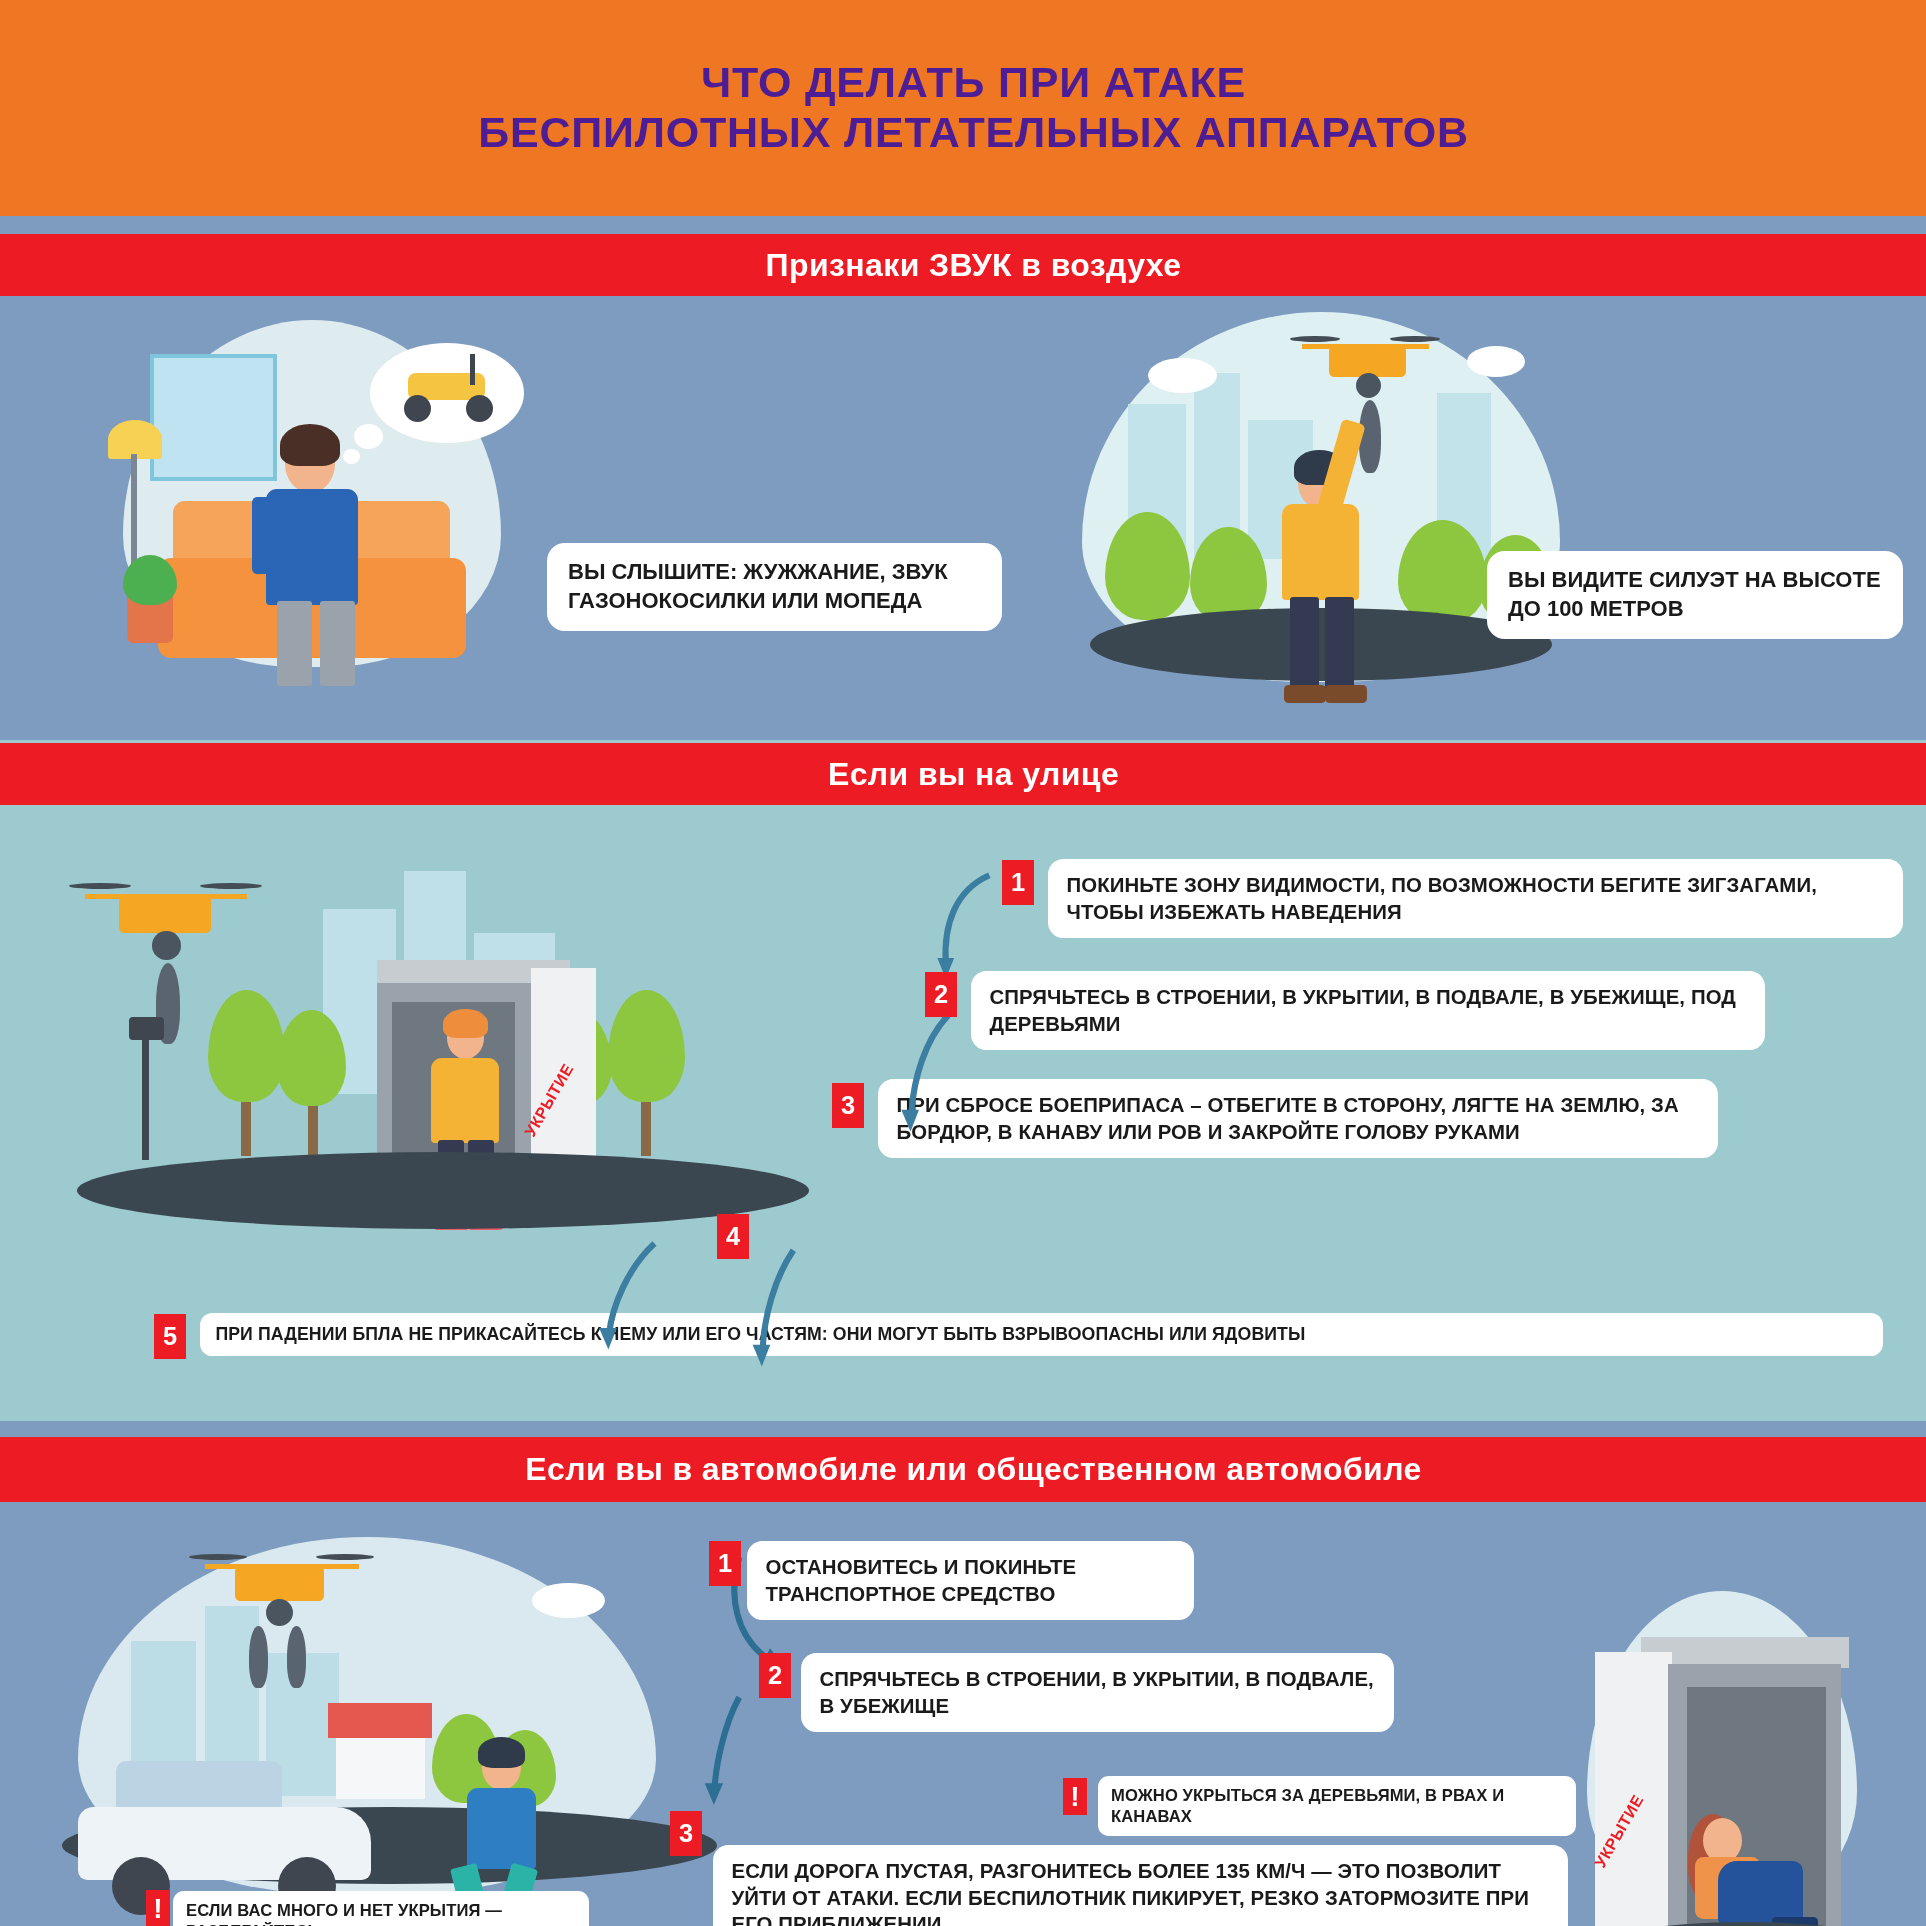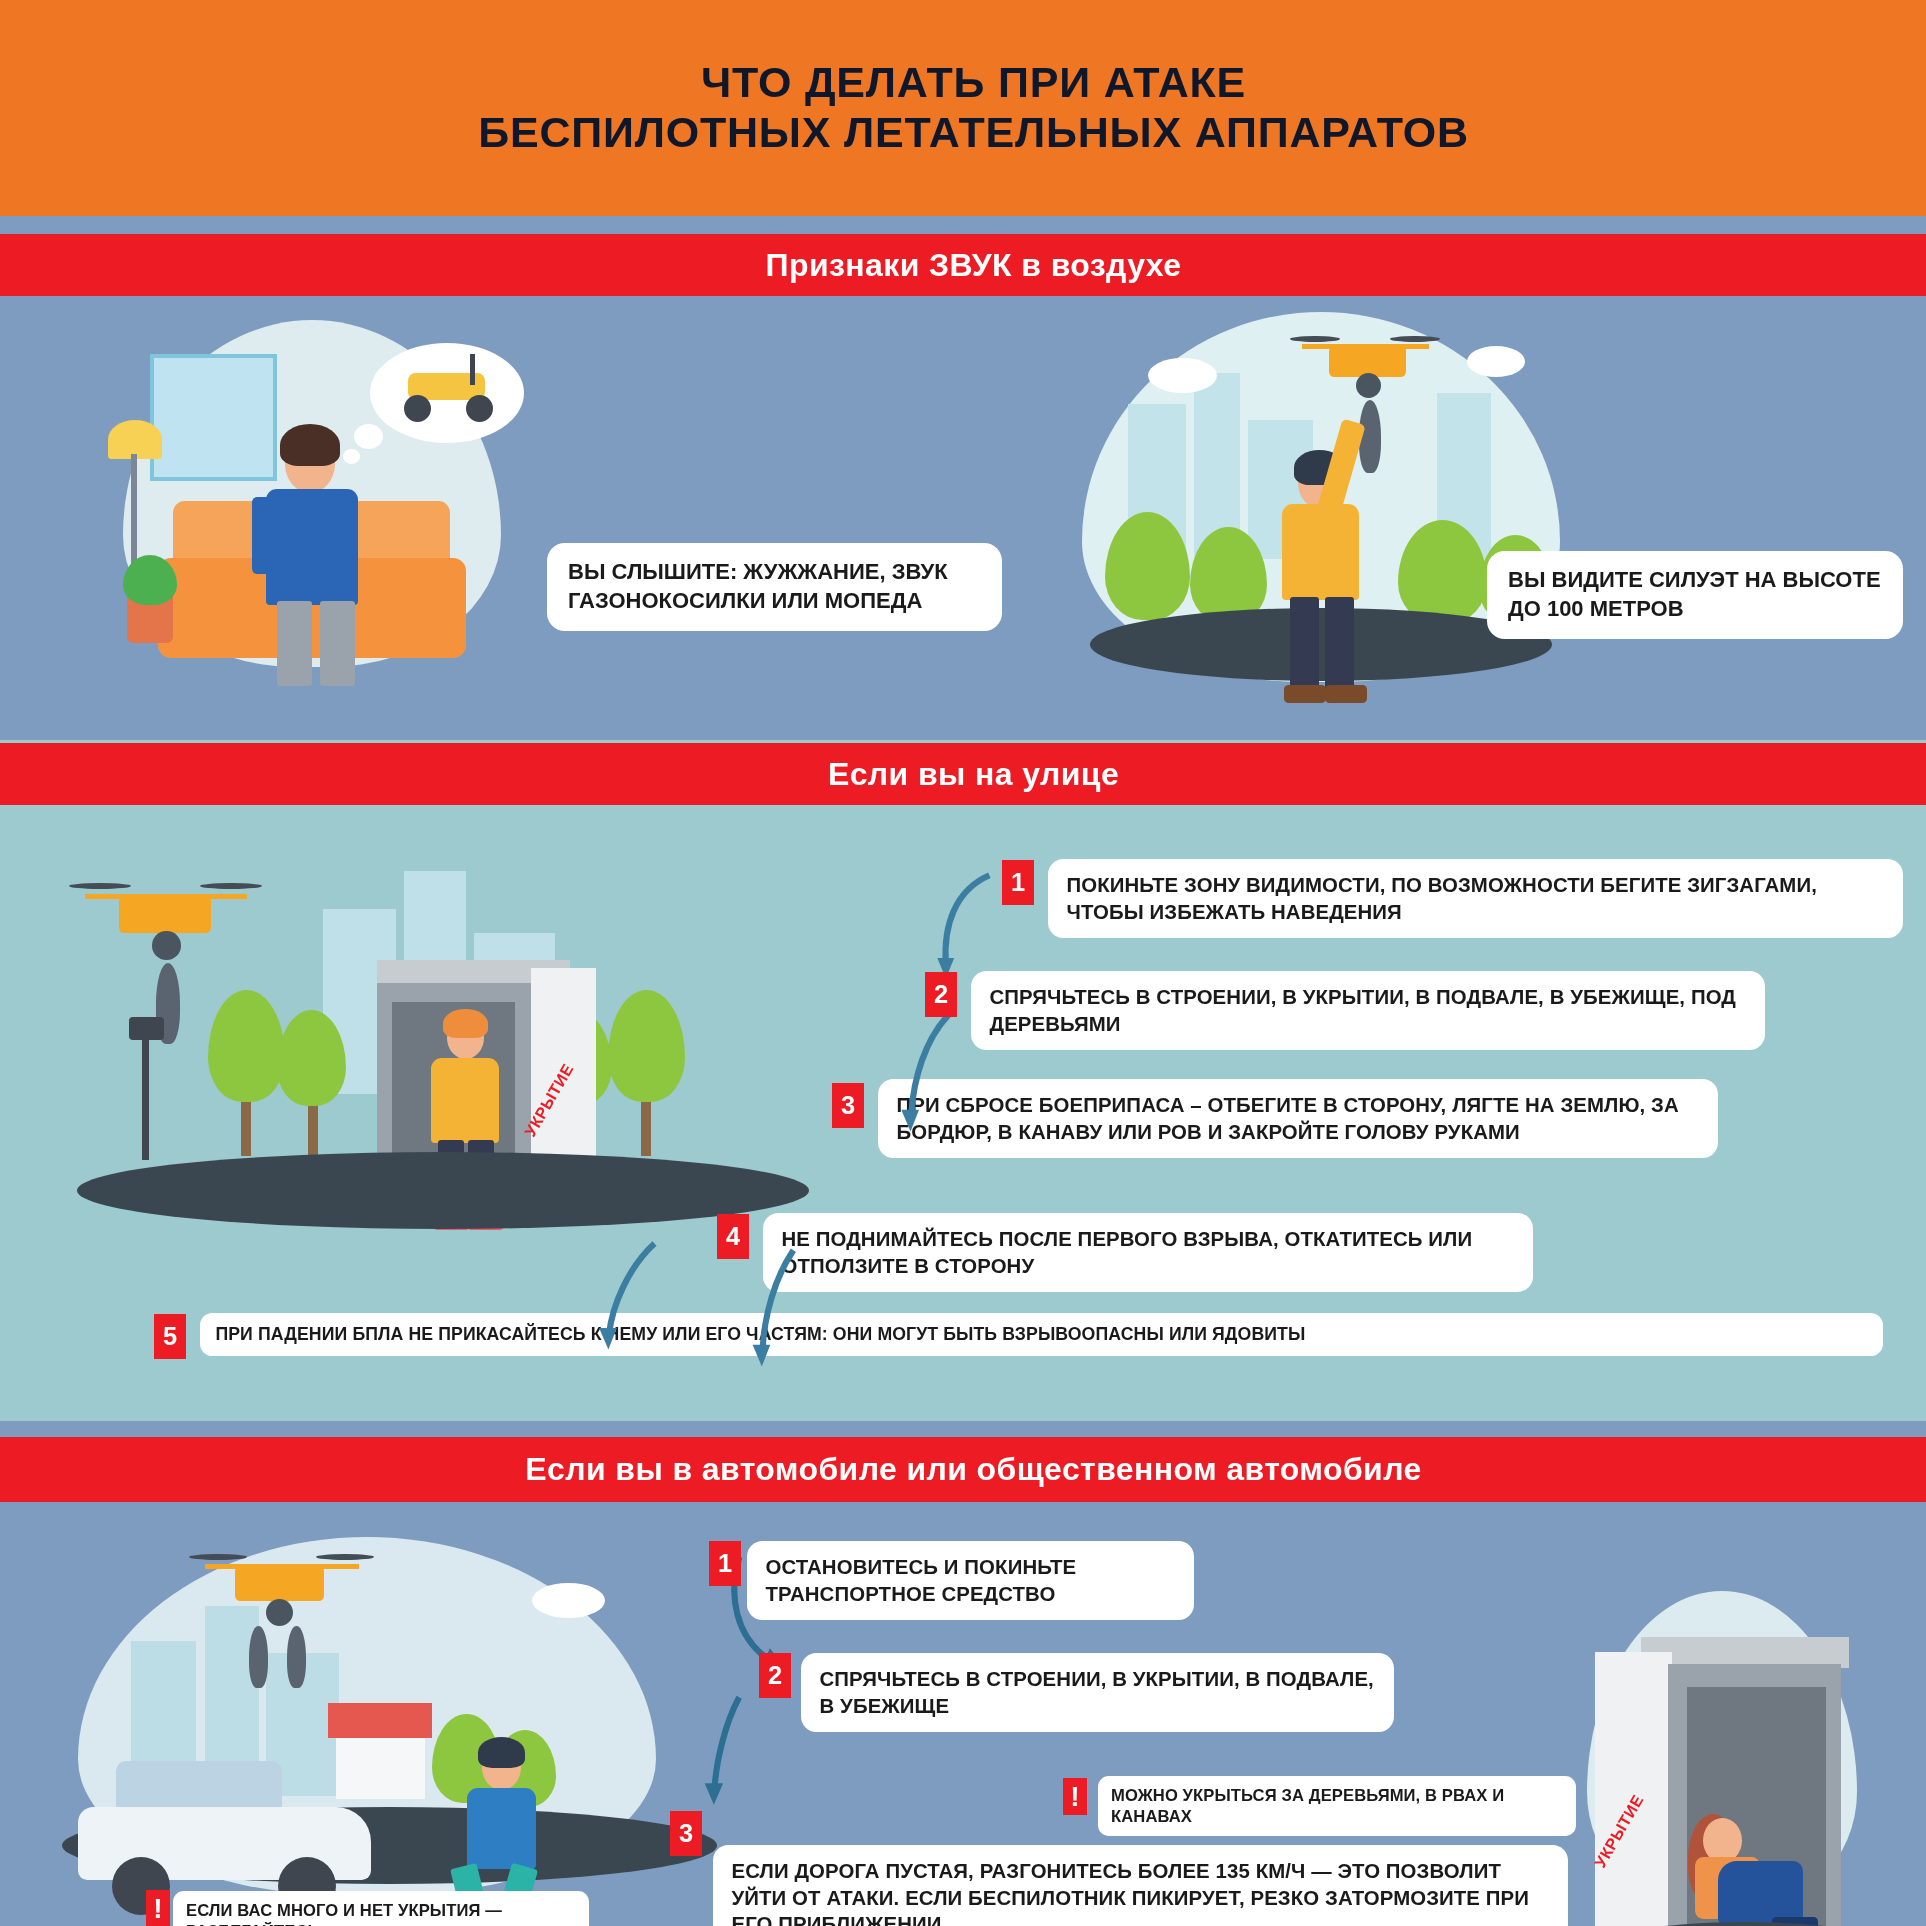--- a/index.html
+++ b/index.html
@@ -18,21 +18,21 @@
 
   
   .masthead {
     position: absolute; left: 0; top: 0;
     width: 1947px; height: 216px;
     background: #ef7622;
     display: flex; flex-direction: column;
     align-items: center; justify-content: center;
   }
   .masthead-line {
-    color: #0f172a;
+    color: #4c1d95;
     font-weight: bold;
     font-size: 43px;
     letter-spacing: 0.8px;
     line-height: 1.16;
     text-align: center;
     text-transform: uppercase;
   }
 
   
   .band {
@@ -300,23 +300,20 @@
   <div class="bubble" style="left:971px;top:971px;width:794px;">
     <b>СПРЯЧЬТЕСЬ</b><span> В СТРОЕНИИ, В УКРЫТИИ, В ПОДВАЛЕ, В УБЕЖИЩЕ, ПОД ДЕРЕВЬЯМИ</span>
   </div>
 
   <div class="chip" style="left:832px;top:1083px;">3</div>
   <div class="bubble" style="left:878px;top:1079px;width:840px;">
     <span>ПРИ СБРОСЕ БОЕПРИПАСА – </span><b>ОТБЕГИТЕ</b><span> В СТОРОНУ, ЛЯГТЕ НА ЗЕМЛЮ, ЗА БОРДЮР, В КАНАВУ ИЛИ РОВ И ЗАКРОЙТЕ ГОЛОВУ РУКАМИ</span>
   </div>
 
   <div class="chip" style="left:717px;top:1214px;">4</div>
-  <div class="bubble" style="left:763px;top:1213px;width:770px;">
-    <b>НЕ ПОДНИМАЙТЕСЬ</b><span> ПОСЛЕ ПЕРВОГО ВЗРЫВА, ОТКАТИТЕСЬ ИЛИ ОТПОЛЗИТЕ В СТОРОНУ</span>
-  </div>
 
   <div class="chip" style="left:154px;top:1314px;">5</div>
   <div class="bubble small" style="left:200px;top:1313px;width:1683px;">
     <span>ПРИ ПАДЕНИИ БПЛА </span><b>НЕ ПРИКАСАЙТЕСЬ</b><span> К НЕМУ ИЛИ ЕГО ЧАСТЯМ: ОНИ МОГУТ БЫТЬ ВЗРЫВООПАСНЫ ИЛИ ЯДОВИТЫ</span>
   </div>
 
   <div class="bg bg-blue" style="top:1421px;height:589px;"></div>
 
   <div class="band" style="left:0;top:1437px;width:1947px;height:65px;">
     <div class="band-text">Если вы в автомобиле или общественном автомобиле</div>

